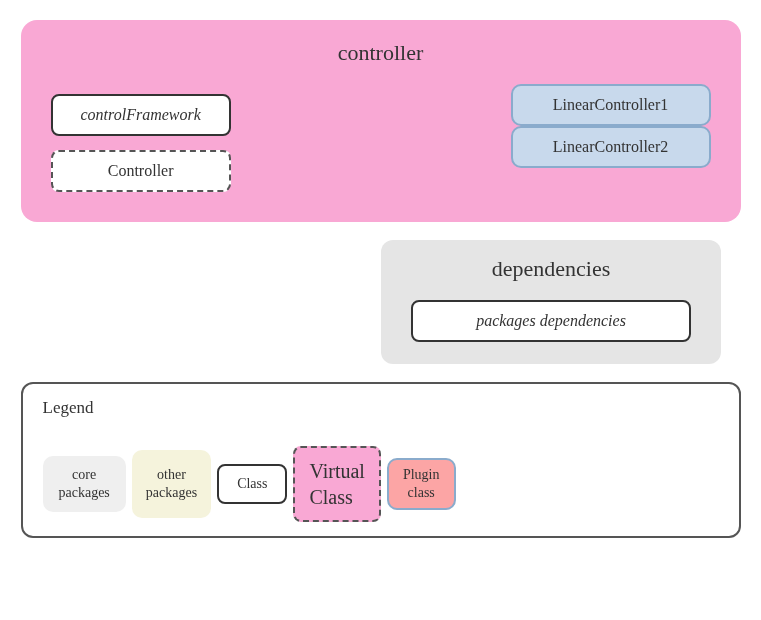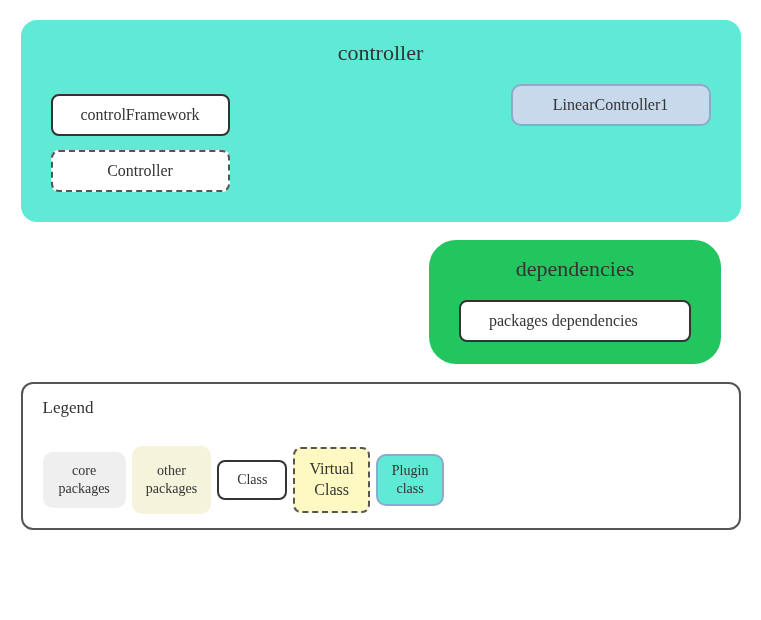--- a/index.html
+++ b/index.html
@@ -10,21 +10,21 @@
       font-family: Georgia, 'Times New Roman', serif;
       display: flex;
       flex-direction: column;
       align-items: center;
       padding: 20px;
       gap: 18px;
     }
 
     
     .controller-package {
-      background: #5eead4;
+      background: #f9a8d4;
       border-radius: 16px;
       padding: 20px 30px 30px 30px;
       width: 720px;
       position: relative;
     }
     .package-title {
       text-align: center;
       font-size: 22px;
       color: #333;
       margin-bottom: 18px;
@@ -49,21 +49,23 @@
     }
 
     
     .box-solid {
       border: 2px solid #333;
       border-radius: 8px;
       padding: 10px 28px;
       background: #fff;
       font-size: 16px;
       color: #333;
-      white-space: nowrap;
+      text-align: center;
+      white-space: nowrap;
+      font-style: italic;
     }
     
     .box-dashed {
       border: 2px dashed #555;
       border-radius: 8px;
       padding: 10px 28px;
       background: #fff;
       font-size: 16px;
       color: #333;
       text-align: center;
@@ -77,24 +79,24 @@
       background: #c8d9ec;
       font-size: 16px;
       color: #333;
       text-align: center;
       white-space: nowrap;
       min-width: 200px;
     }
 
     
     .dependencies-package {
-      background: #22c55e;
-      border-radius: 27px;
+      background: #e5e5e5;
+      border-radius: 12px;
       padding: 16px 30px 22px 30px;
-      width: 292px;
+      width: 340px;
       align-self: flex-end;
       margin-right: 20px;
     }
 
     
     .legend-box {
       border: 2px solid #555;
       border-radius: 12px;
       padding: 14px 20px;
       width: 720px;
@@ -144,52 +146,53 @@
       font-size: 14px;
       color: #333;
       text-align: center;
       white-space: nowrap;
     }
     
     .legend-virtual {
       border: 2px dashed #555;
       border-radius: 8px;
       padding: 10px 14px;
-      background: #fef9c3;
-      font-size: 16px;
-      color: #333;
-      text-align: center;
+      background: #f9a8d4;
+      font-size: 20px;
+      color: #333;
+      text-align: left;
       white-space: nowrap;
       line-height: 1.3;
     }
     
     .legend-plugin {
       border: 2px solid #8aabcc;
       border-radius: 10px;
       padding: 6px 14px;
-      background: #5eead4;
+      background: #fca5a5;
       font-size: 14px;
       color: #333;
       text-align: center;
       white-space: nowrap;
       line-height: 1.3;
     }
   </style>
 </head>
 <body>
 
 <div class="controller-package">
   <div class="package-title">controller</div>
   <div class="controller-inner">
     <div class="left-col">
       <div class="box-solid">controlFramework</div>
       <div class="box-dashed">Controller</div>
     </div>
     <div class="right-col">
       <div class="box-plugin">LinearController1</div>
+      <div class="box-plugin">LinearController2</div>
     </div>
   </div>
 </div>
 
 <div class="dependencies-package">
   <div class="package-title">dependencies</div>
   <div class="box-solid">packages dependencies</div>
 </div>
 
 <div class="legend-box">

